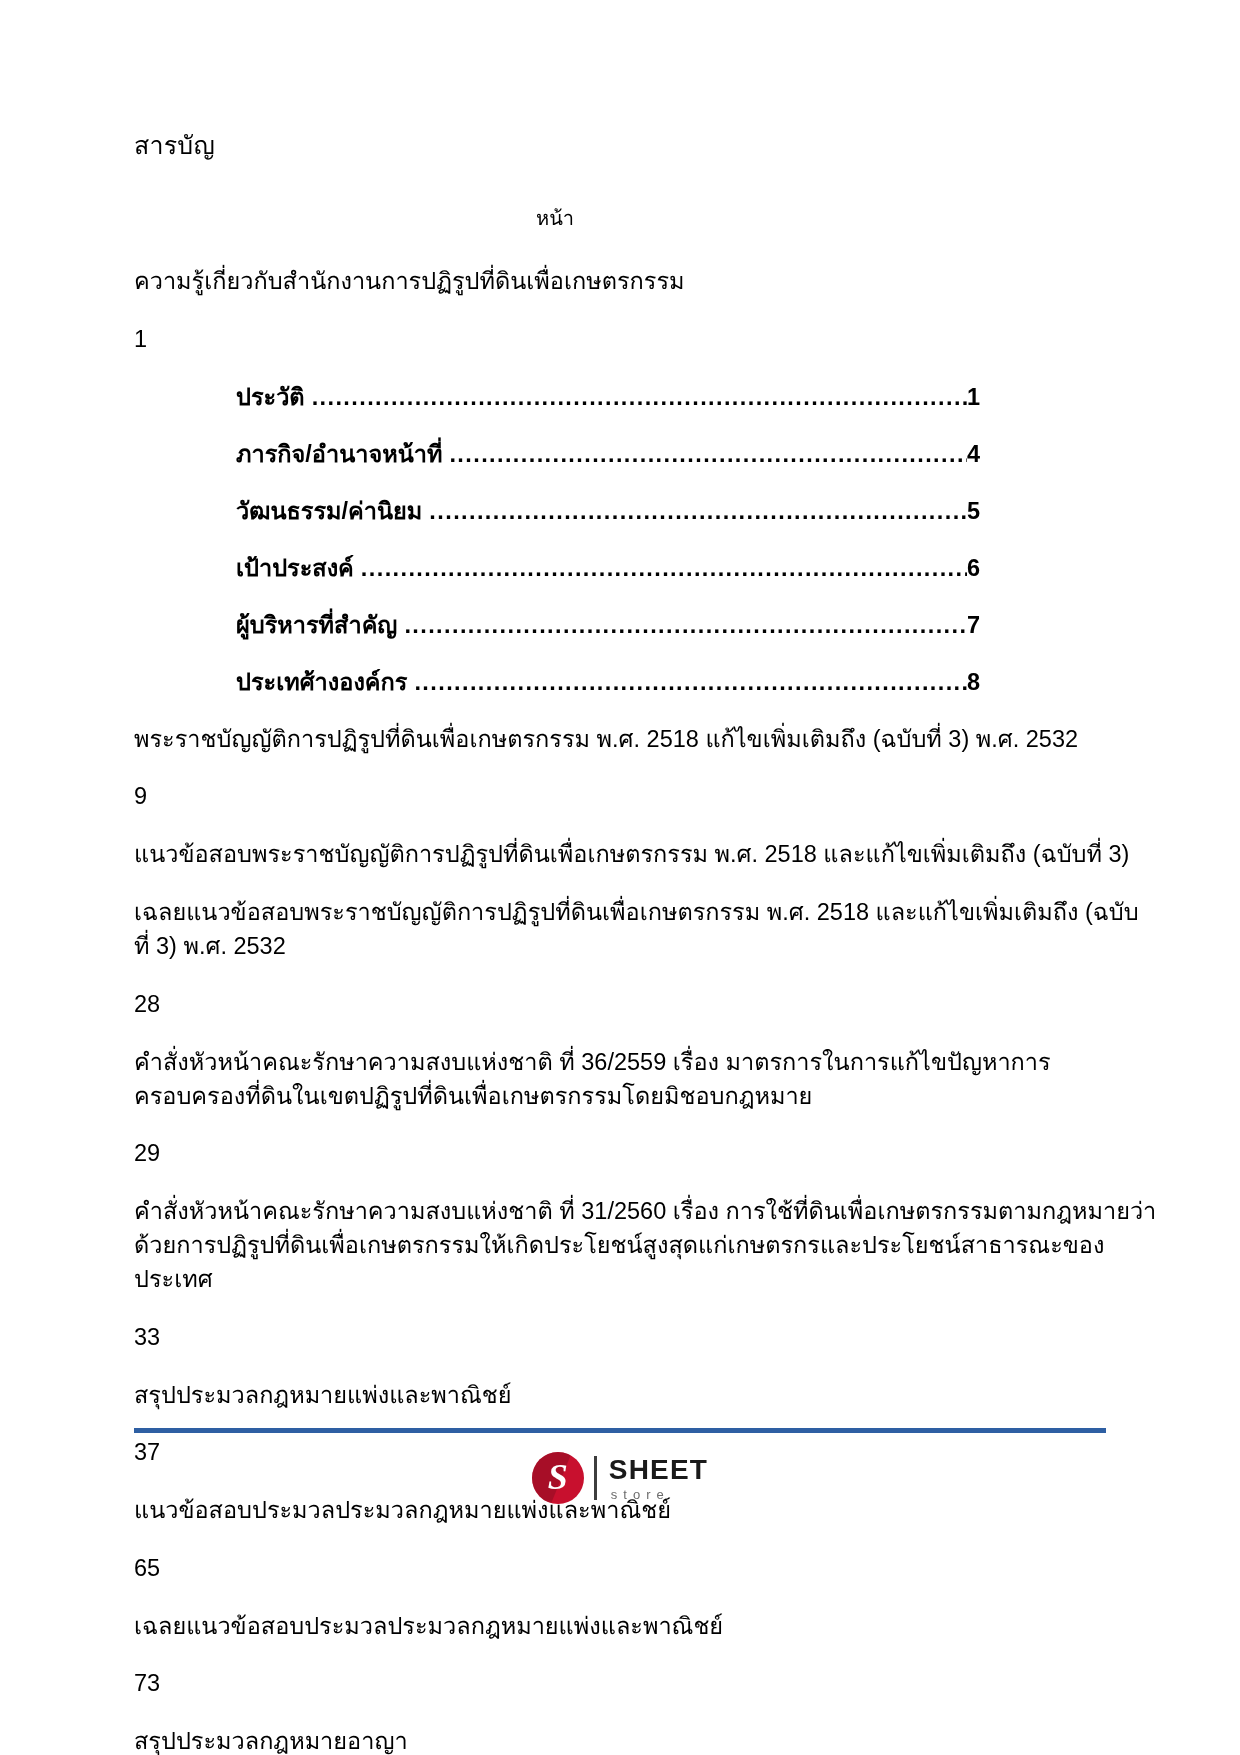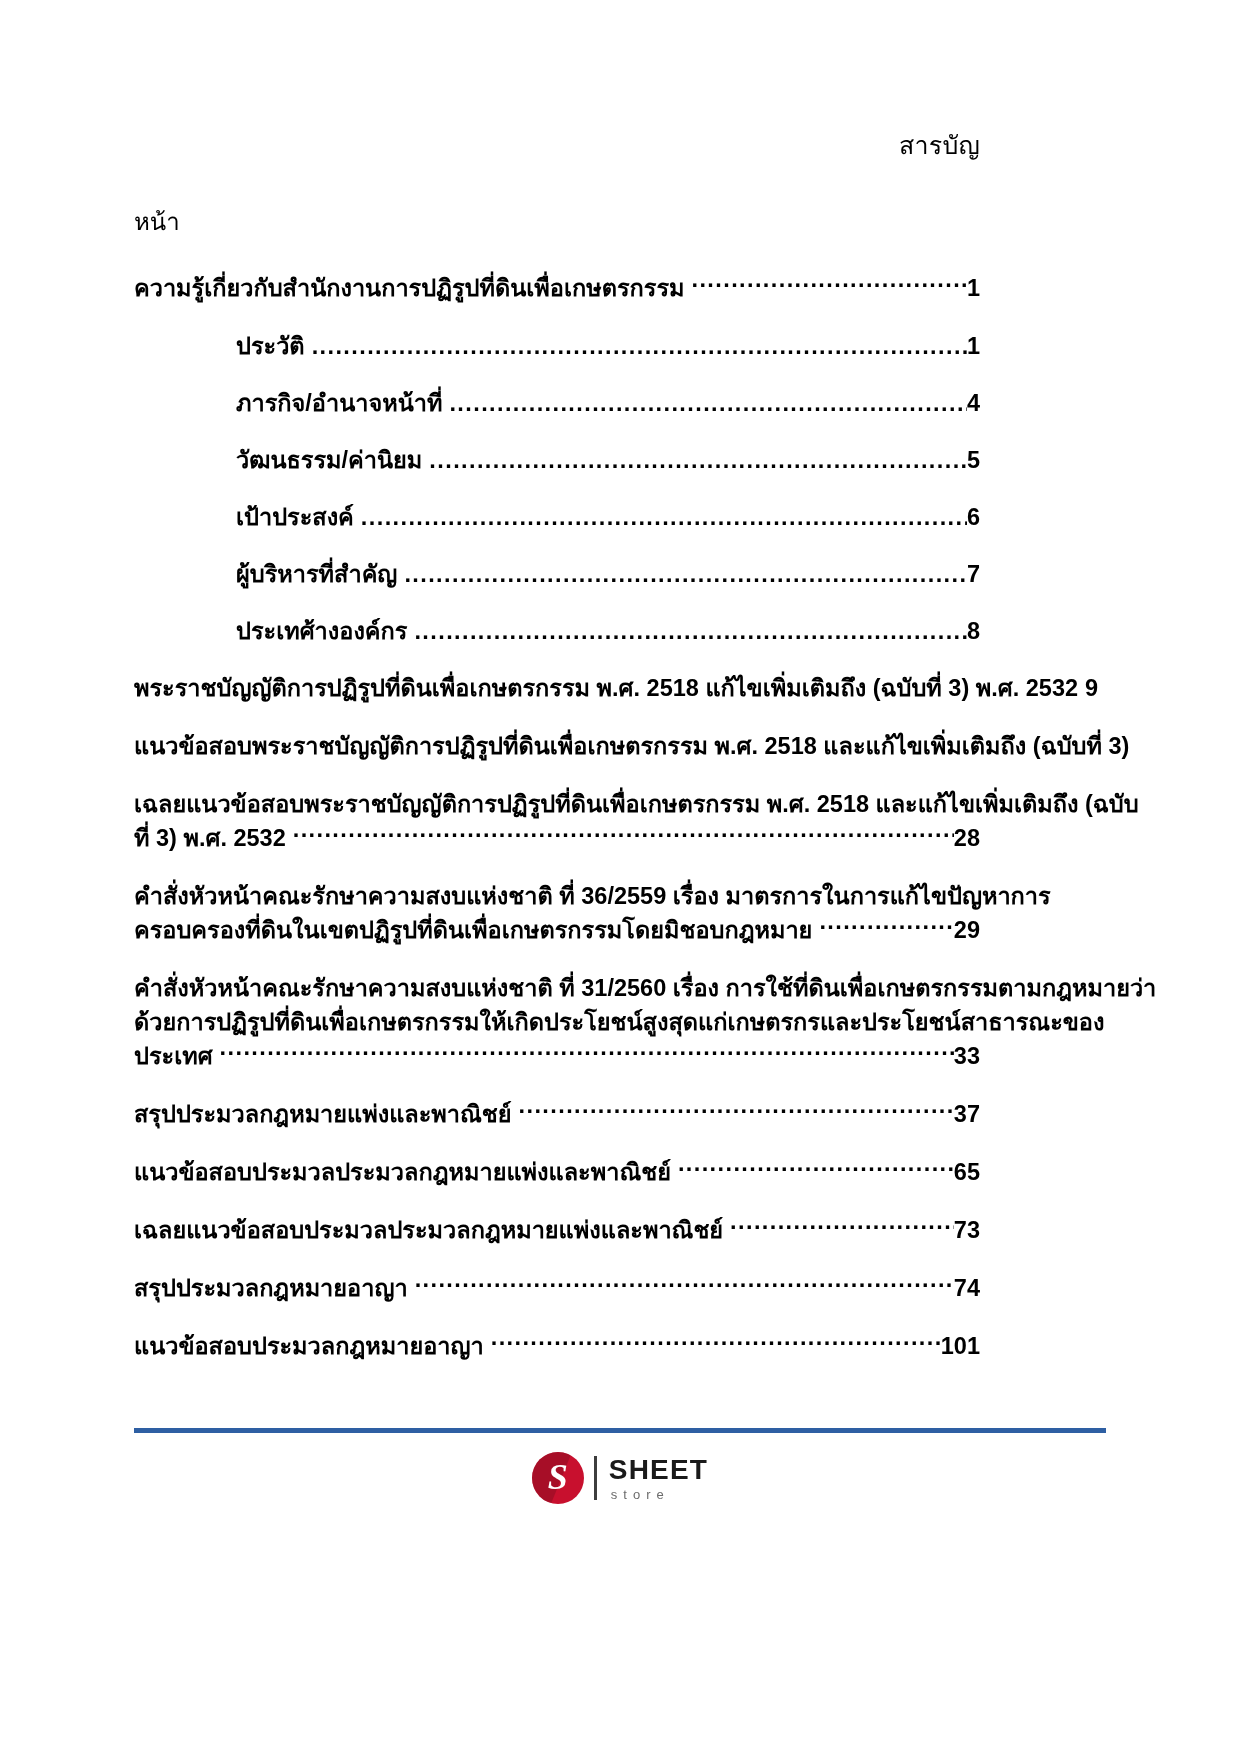--- a/index.html
+++ b/index.html
@@ -20,31 +20,31 @@
   }
   .content {
     position: absolute;
     left: 134px;
     top: 0;
     width: 846px;
   }
 
   
   .doc-title {
-    text-align: right;
+    text-align: left;
     font-size: 25px;
     line-height: 1;
     padding-top: 133px;
     letter-spacing: .2px;
   }
 
   
   .page-col-header {
-    text-align: left;
-    font-size: 24px;
+    text-align: center;
+    font-size: 20px;
     padding-top: 44px;
     padding-right: 4px;
   }
 
   
   .toc {
     margin-top: 30px;
   }
   .toc-entry {
     margin-bottom: 24px;
@@ -81,21 +81,21 @@
     position: absolute;
     left: 0;
     bottom: 0;
   }
   .tline .pg {
     flex: 0 0 auto;
     padding-left: 0px;
     text-align: right;
   }
 
-  .level-1 .tline { font-weight: bold; }
+  .level-1 .tline { font-weight: normal; flex-direction: column; }
   .level-2 {
     padding-left: 102px;
   }
   .level-2 .tline { font-weight: bold; align-items: flex-end; }
 
   
   .tline .txt.gap-after { padding-right: 7px; }
 
   
   .footer-rule {

